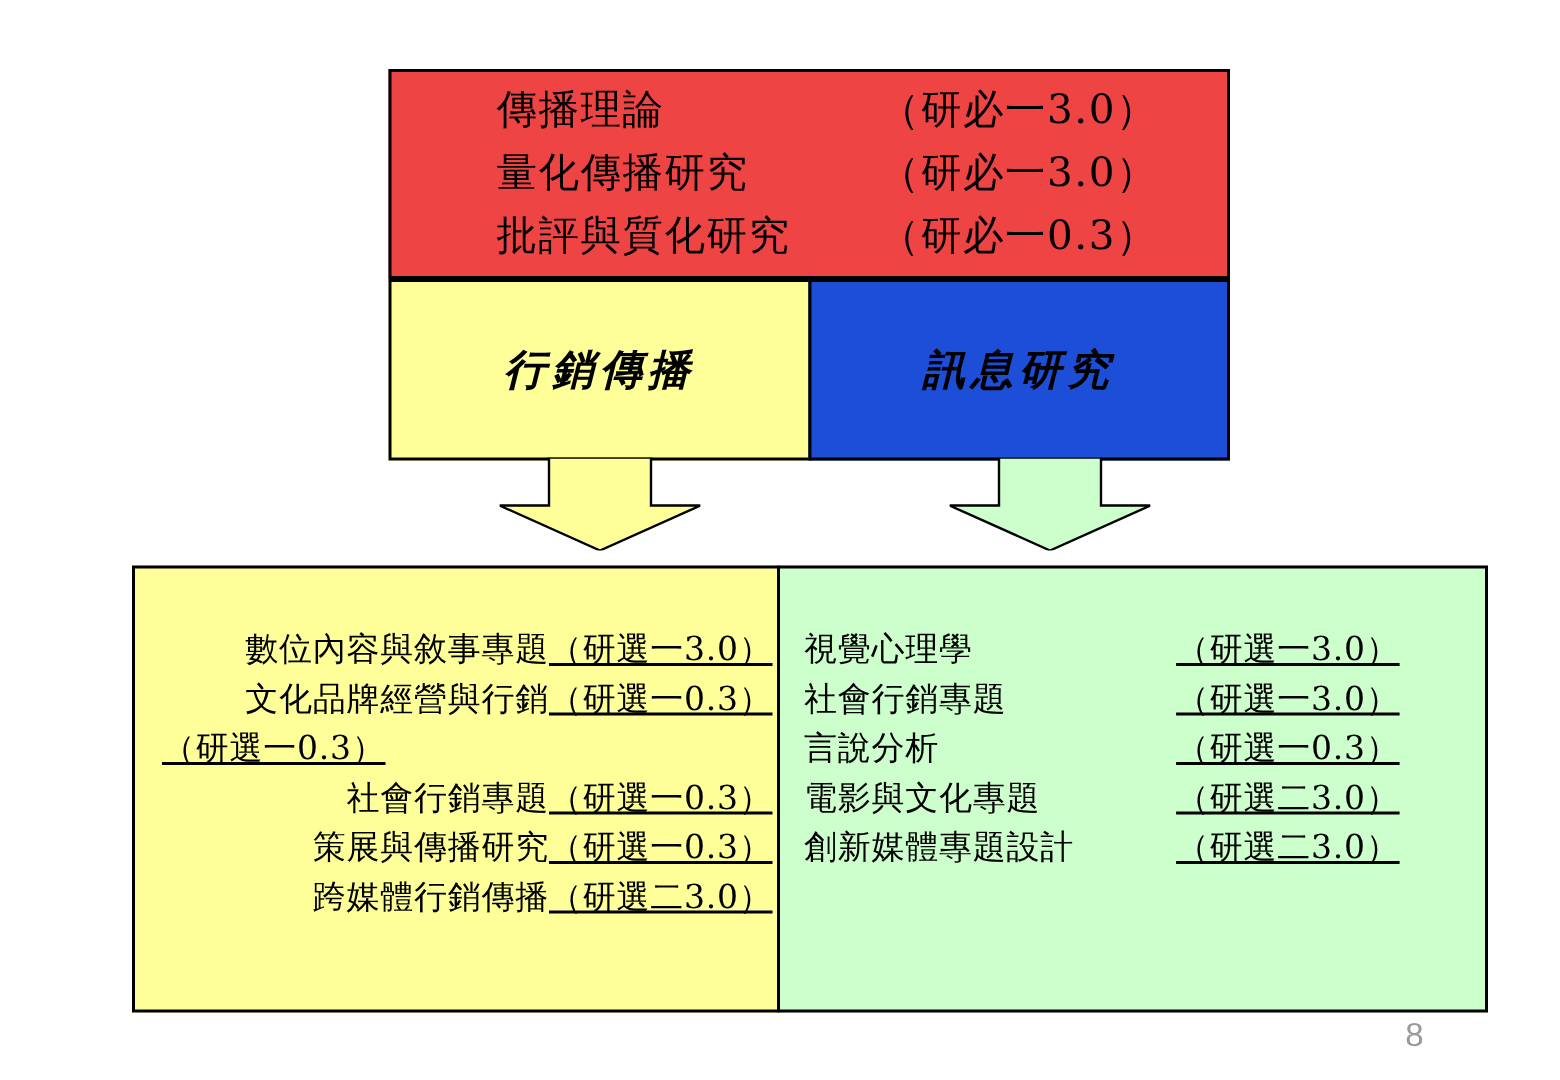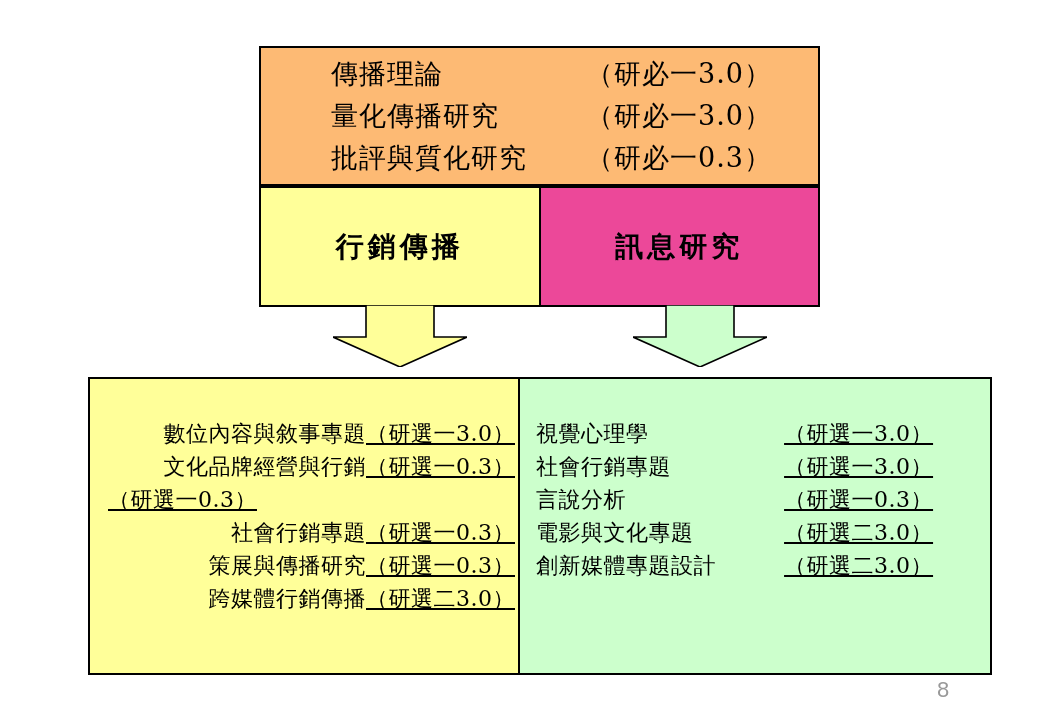--- a/index.html
+++ b/index.html
@@ -22,21 +22,21 @@
     background: #ffffff;
   }
 
   
   .top-box {
     position: absolute;
     left: 259px;
     top: 46px;
     width: 561px;
     height: 140px;
-    background: #fdba74;
+    background: #ef4444;
     border: 2px solid #000000;
     box-sizing: border-box;
     display: flex;
     flex-direction: column;
     justify-content: center;
     padding-left: 70px;
   }
   .course-line {
     display: flex;
     align-items: baseline;
@@ -55,34 +55,35 @@
 
   
   .mid-row {
     position: absolute;
     left: 259px;
     top: 186px;
     width: 561px;
     height: 121px;
     display: flex;
     box-sizing: border-box;
+    font-style: italic;
   }
   .mid-cell {
     flex: 1 1 50%;
     border: 2px solid #000000;
     box-sizing: border-box;
     display: flex;
     align-items: center;
     justify-content: center;
     font-size: 28px;
     font-weight: bold;
     letter-spacing: 4px;
   }
   .mid-cell.left  { background: #FFFF99; margin-right: -2px; }
-  .mid-cell.right { background: #ec4899; }
+  .mid-cell.right { background: #1d4ed8; }
 
   
   .arrow {
     position: absolute;
     width: 134px;
     height: 62px;
   }
   .arrow svg { display: block; width: 134px; height: 62px; }
   .arrow-yellow { left: 333px; top: 305px; }
   .arrow-green  { left: 633px; top: 305px; }

